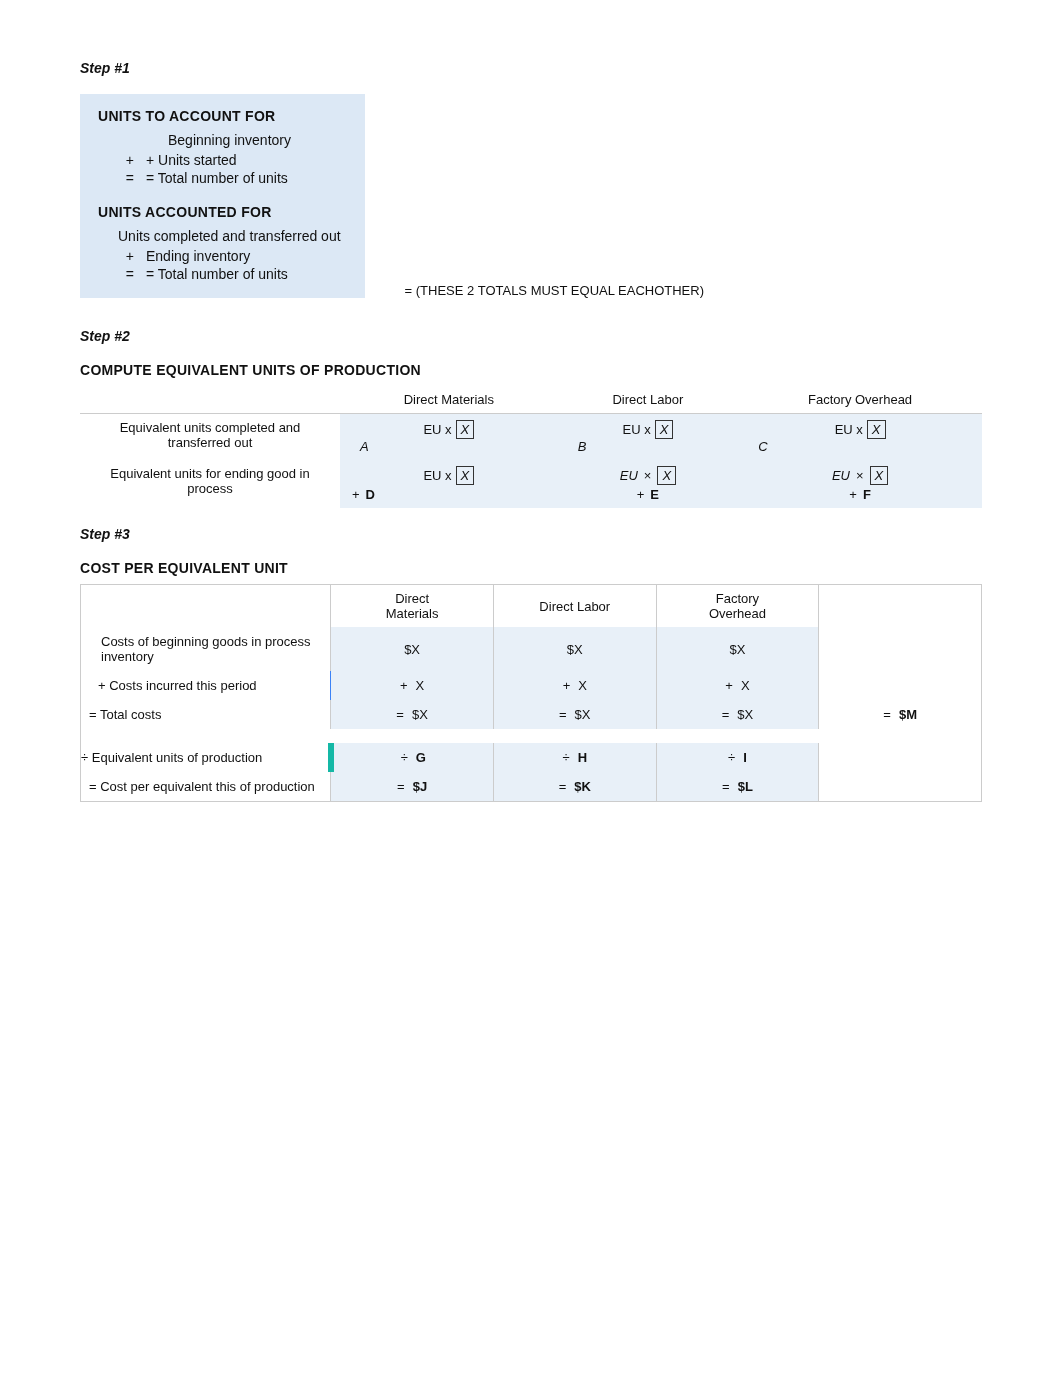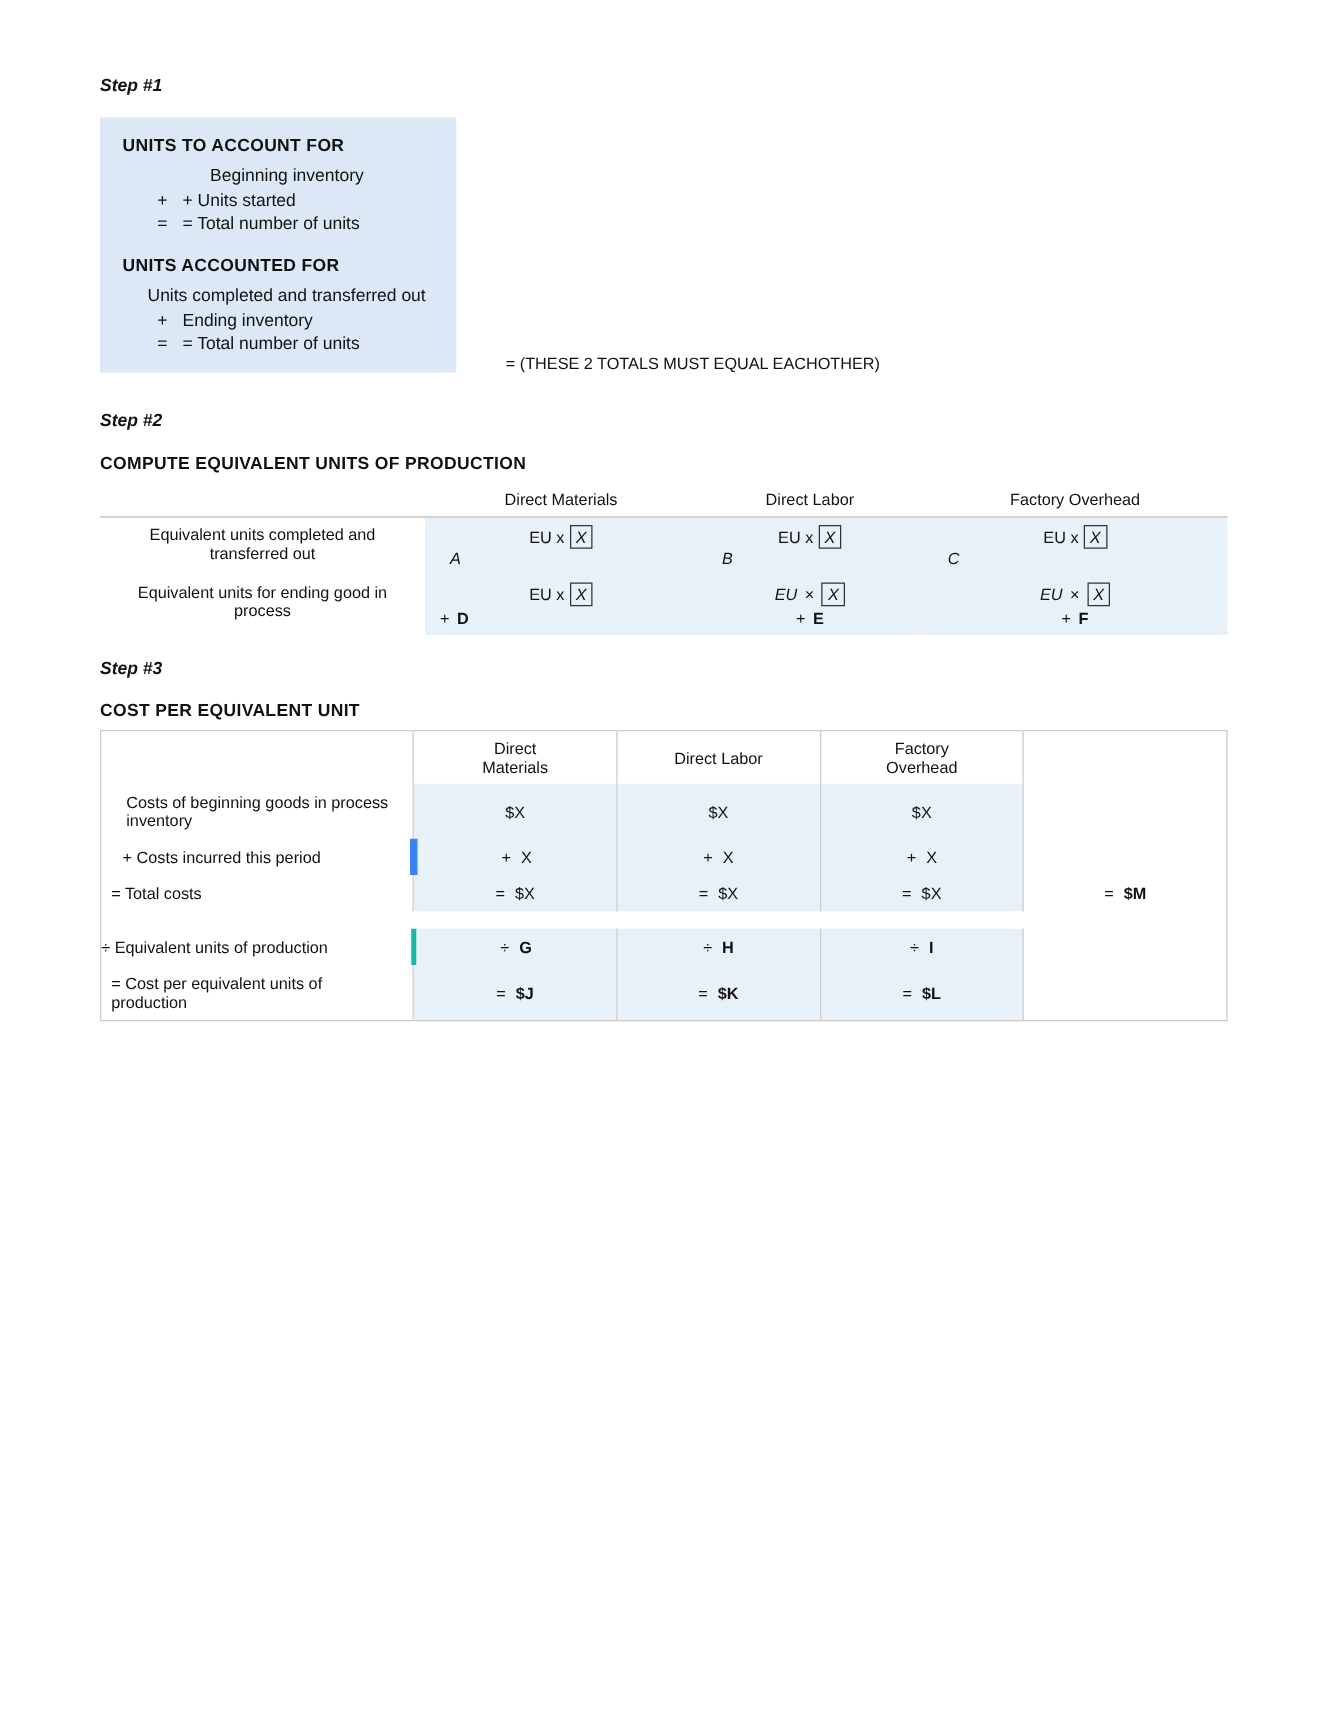--- a/index.html
+++ b/index.html
@@ -287,21 +287,21 @@
         <td class="data-cell" style="border-right:1px solid #ccc;">
           <span>$X</span>
         </td>
         <td class="data-cell" style="border-right:1px solid #ccc;">
           <span>$X</span>
         </td>
         <td></td>
       </tr>
 
       <tr>
-        <td style="padding-left:17px; border-right:6px solid #3b82f6;">+  Costs incurred this period</td>
+        <td style="padding-left:17px; border-right:1px solid #3b82f6;">+  Costs incurred this period</td>
         <td class="data-cell" style="border-right:1px solid #ccc;">
           <div class="val-row">
             <span>+</span>
             <span>X</span>
           </div>
         </td>
         <td class="data-cell" style="border-right:1px solid #ccc;">
           <div class="val-row">
             <span>+</span>
             <span>X</span>
@@ -342,21 +342,21 @@
             <strong><span>$M</span></strong>
           </div>
         </td>
       </tr>
 
       <tr>
         <td colspan="5" style="height:10px; border-right:1px solid #ccc;"></td>
       </tr>
 
       <tr>
-        <td style="padding-left:0; border-right:4px solid #14b8a6;">÷  Equivalent units of production</td>
+        <td style="padding-left:0; border-right:6px solid #14b8a6;">÷  Equivalent units of production</td>
         <td class="data-cell" style="border-right:1px solid #ccc;">
           <div class="val-row">
             <span>÷</span>
             <strong><span>G</span></strong>
           </div>
         </td>
         <td class="data-cell" style="border-right:1px solid #ccc;">
           <div class="val-row">
             <span>÷</span>
             <strong><span>H</span></strong>
@@ -365,21 +365,21 @@
         <td class="data-cell" style="border-right:1px solid #ccc;">
           <div class="val-row">
             <span>÷</span>
             <strong><span>I</span></strong>
           </div>
         </td>
         <td></td>
       </tr>
 
       <tr>
-        <td style="padding-left:8px; border-right:1px solid #ccc;">=  Cost per equivalent units of production</td>
+        <td style="padding-left:8px; border-right:1px solid #ccc;">=  Cost per equivalent this of production</td>
         <td class="data-cell" style="border-right:1px solid #ccc;">
           <div class="val-row">
             <span>=</span>
             <strong><span>$J</span></strong>
           </div>
         </td>
         <td class="data-cell" style="border-right:1px solid #ccc;">
           <div class="val-row">
             <span>=</span>
             <strong><span>$K</span></strong>

